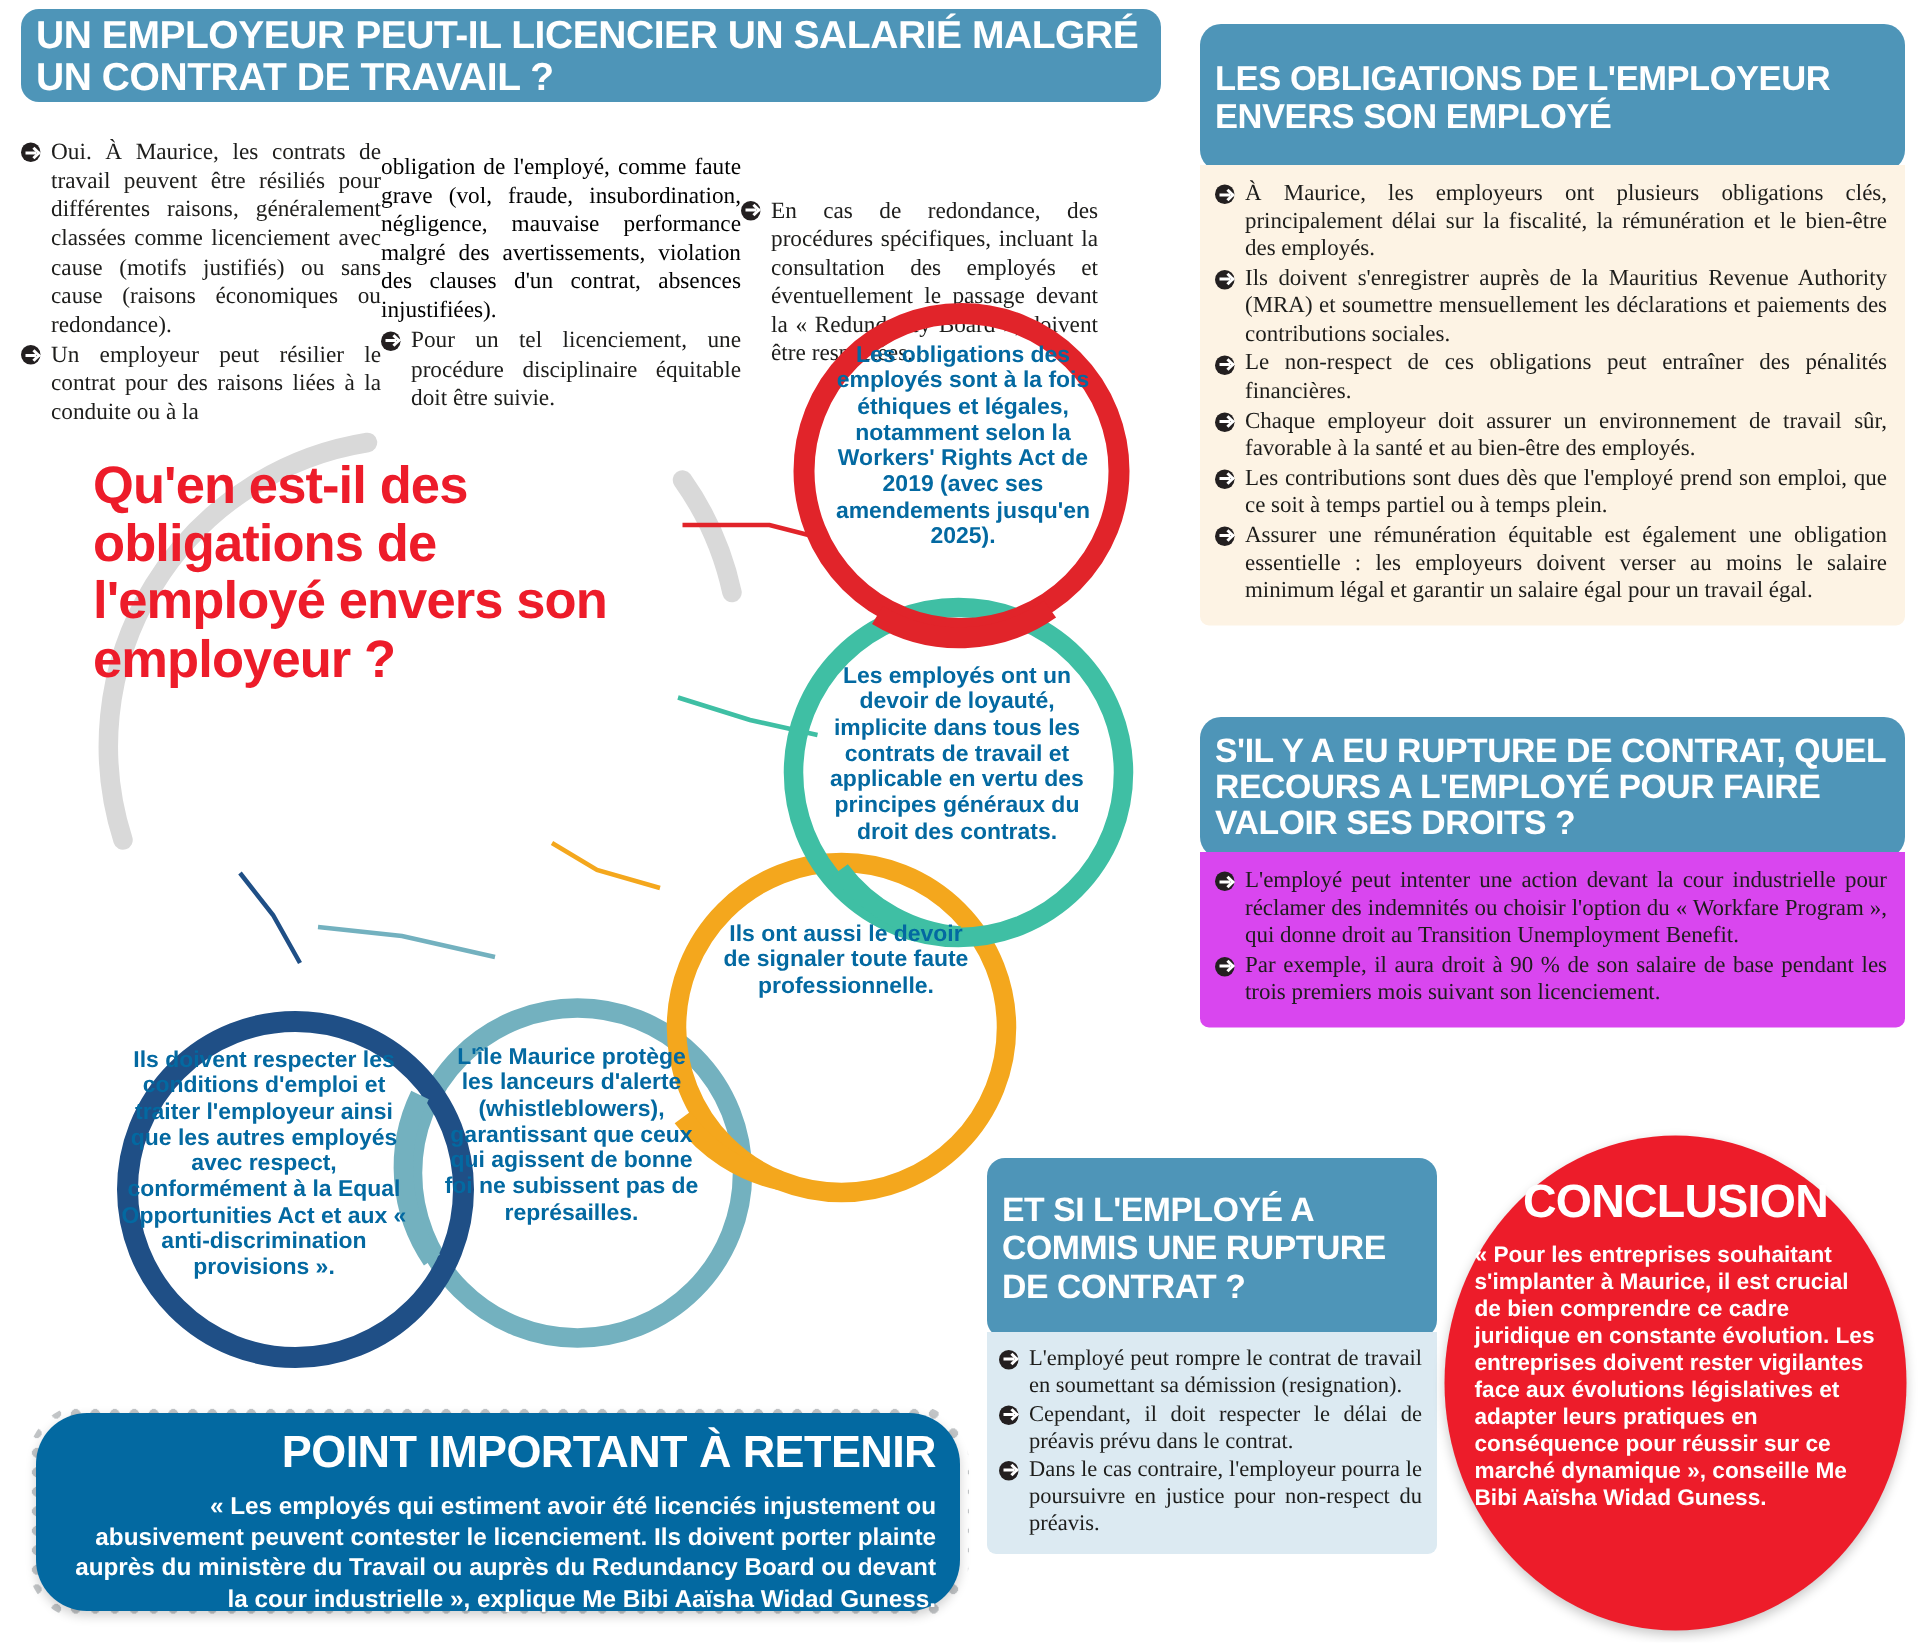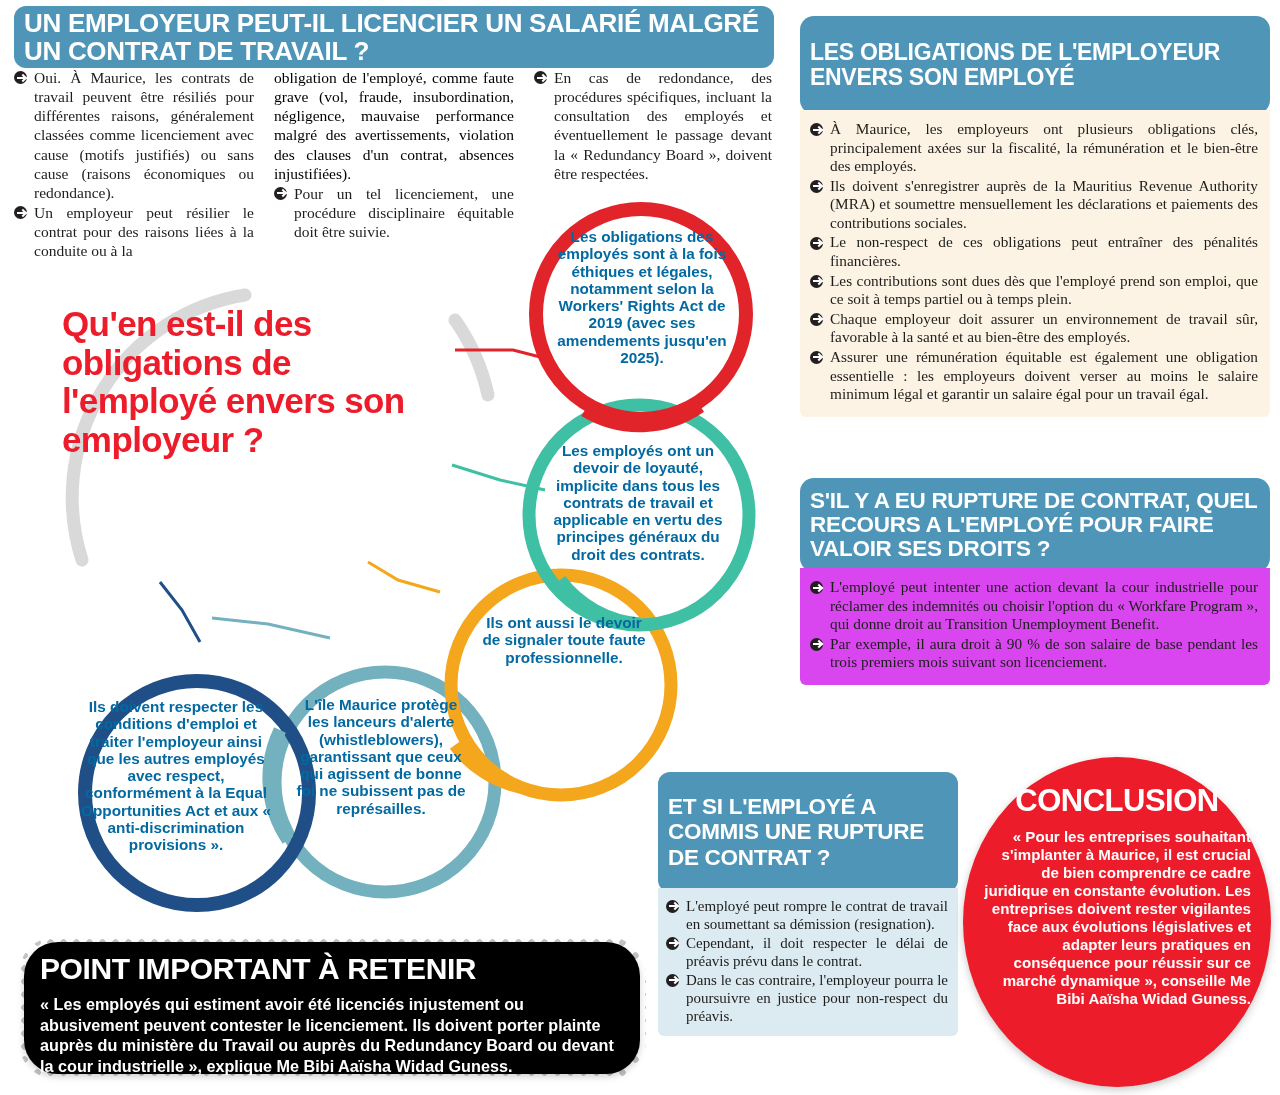--- a/index.html
+++ b/index.html
@@ -53,21 +53,21 @@
     border-top:2px solid #fff; border-right:2px solid #fff;
     transform:rotate(45deg);
   }
 
   
   #topQ {
     position:absolute; left:14px; top:6px; width:760px;
   }
   #topQ .hdr { font-size:26px; height:62px; }
   #topQcols {
-    display:flex; gap:20px; margin-top:0;
+    display:flex; margin-top:24px;align-items:center;
   }
   #topQcols .col { width:240px; font-size:15.5px; line-height:1.235; }
   #topQcols .col.c3 { width:238px; }
 
   
   #rp1 { position:absolute; left:800px; top:16px; width:470px; }
   #rp1 .hdr { font-size:23px; height:98px; border-radius:14px; }
   #rp1 .body {
     background:#fdf3e4; border-radius:0 0 6px 6px;
     padding:10px 12px 12px 10px; margin-top:-4px;
@@ -95,44 +95,44 @@
   
   #concl {
     position:absolute; left:963px; top:757px; width:308px; height:330px;
   }
   #conclDisc {
     position:absolute; inset:0;
     border-radius:50%;
     background:#ed1c2a;
     display:flex; flex-direction:column; align-items:center;
     padding:26px 20px 0 20px;
-    text-align:right;
+    text-align:left;
     color:#fff;
     font-family:"Liberation Sans", sans-serif;
     font-weight:bold;
     box-shadow:0 3px 8px rgba(0,0,0,.22);
   }
   #conclTitle { font-size:31px; letter-spacing:-0.5px; margin-bottom:9px; }
   #conclText { font-size:15.1px; line-height:1.19; }
   .scallop {
     position:absolute; inset:-7px; border-radius:50%;
     background:
       radial-gradient(circle, #b9bcbe 0 3.2px, rgba(0,0,0,0) 3.4px) 0 0/14px 14px;
     -webkit-mask: radial-gradient(circle at 50% 50%, transparent 0 49.3%, #000 49.4% 53%, transparent 53.2%);
             mask: radial-gradient(circle at 50% 50%, transparent 0 49.3%, #000 49.4% 53%, transparent 53.2%);
     z-index:-1;
   }
 
   
   #pimp { position:absolute; left:24px; top:942px; width:616px; height:132px; }
   #pimpInner {
     position:absolute; inset:0;
-    background:#000000; border-radius:34px;
+    background:#0369a1; border-radius:34px;
     color:#fff; font-family:"Liberation Sans", sans-serif; font-weight:bold;
-    text-align:left; padding:10px 16px 8px 16px;
+    text-align:right; padding:10px 16px 8px 16px;
     box-shadow:0 3px 7px rgba(0,0,0,.18);
   }
   #pimpTitle { font-size:30px; letter-spacing:-0.4px; margin-bottom:8px; }
   #pimpText { font-size:16.2px; line-height:1.27; }
   #pimpScallop {
     position:absolute; inset:-6px; border-radius:40px;
     background: radial-gradient(circle, #c2c5c7 0 3.1px, rgba(0,0,0,0) 3.3px) 0 0/13px 13px;
     z-index:-1;
   }
 
@@ -191,25 +191,25 @@
       </ul>
     </div>
 
   </div>
 </div>
 
 <div id="rp1">
   <div class="hdr">LES OBLIGATIONS DE L'EMPLOYEUR ENVERS SON EMPLOYÉ</div>
   <div class="body">
     <ul class="blist">
-      <li><span class="bico"></span><span>À Maurice, les employeurs ont plusieurs obligations clés, principalement axées sur la fiscalité, la rémunération et le bien-être des employés.</span></li>
+      <li><span class="bico"></span><span>À Maurice, les employeurs ont plusieurs obligations clés, principalement délai sur la fiscalité, la rémunération et le bien-être des employés.</span></li>
       <li><span class="bico"></span><span>Ils doivent s'enregistrer auprès de la Mauritius Revenue Authority (MRA) et soumettre mensuellement les déclarations et paiements des contributions sociales.</span></li>
       <li><span class="bico"></span><span>Le non-respect de ces obligations peut entraîner des pénalités financières.</span></li>
+      <li><span class="bico"></span><span>Chaque employeur doit assurer un environnement de travail sûr, favorable à la santé et au bien-être des employés.</span></li>
       <li><span class="bico"></span><span>Les contributions sont dues dès que l'employé prend son emploi, que ce soit à temps partiel ou à temps plein.</span></li>
-      <li><span class="bico"></span><span>Chaque employeur doit assurer un environnement de travail sûr, favorable à la santé et au bien-être des employés.</span></li>
       <li><span class="bico"></span><span>Assurer une rémunération équitable est également une obligation essentielle : les employeurs doivent verser au moins le salaire minimum légal et garantir un salaire égal pour un travail égal.</span></li>
     </ul>
   </div>
 </div>
 
 <div id="rp2">
   <div class="hdr">S'IL Y A EU RUPTURE DE CONTRAT, QUEL RECOURS A L'EMPLOYÉ POUR FAIRE VALOIR SES DROITS ?</div>
   <div class="body">
     <ul class="blist">
       <li><span class="bico"></span><span>L'employé peut intenter une action devant la cour industrielle pour réclamer des indemnités ou choisir l'option du « Workfare Program », qui donne droit au Transition Unemployment Benefit.</span></li>

